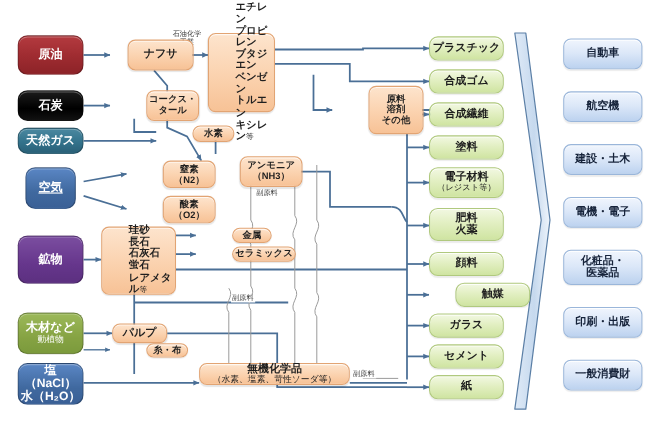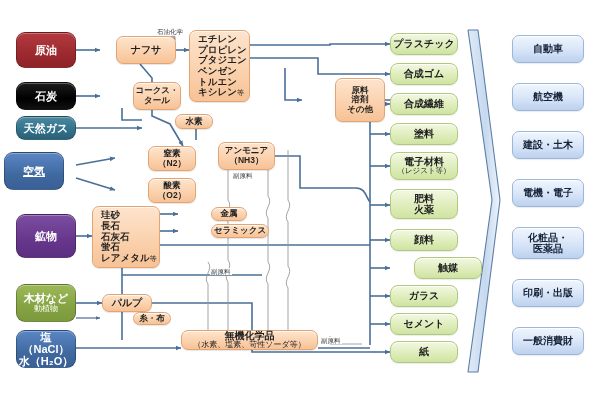--- a/index.html
+++ b/index.html
@@ -35,21 +35,21 @@
   .src-salt{background:linear-gradient(180deg,#5a86c4 0%,#40699f 60%,#3a6096 100%);}
 
   
   .mid{
     background:linear-gradient(180deg,#fde4cd 0%,#fbd3b0 52%,#f7c296 100%);
     border:1px solid #e2a473;color:#1f1f1f;font-weight:bold;font-size:10px;
     box-shadow:0 1px 1px rgba(0,0,0,.10), inset 0 1px 0 rgba(255,255,255,.7);
   }
   .mid .sub{font-weight:normal;font-size:8px;}
   .mid.small{font-size:8.5px;margin-left:33px;}
-  .mid.listbox{font-weight:bold;font-size:9.5px;align-items:flex-start;padding-left:8px;text-align:left;}
+  .mid.listbox{font-weight:bold;font-size:9.5px;align-items:flex-start;padding-left:24px;text-align:left;}
   .mid.listbox .li{display:block;}
   .mid.listbox .li .tail{font-weight:normal;font-size:7px;}
 
   
   .prod{
     background:linear-gradient(180deg,#f2f8e2 0%,#e2efc2 45%,#cfe4a1 100%);
     border:1px solid #b0c97e;color:#1d1d1d;font-weight:bold;font-size:10px;
     border-radius:8px;
     box-shadow:0 1px 1px rgba(0,0,0,.08), inset 0 1px 0 rgba(255,255,255,.8);
   }
@@ -199,21 +199,21 @@
   </div>
 
   <div class="node src src-coal" style="left:16px;top:82px;width:60px;height:28px;">
     <span>石炭</span>
   </div>
 
   <div class="node src src-gas" style="left:16px;top:116px;width:60px;height:24px;">
     <span>天然ガス</span>
   </div>
 
-  <div class="node src src-air" style="left:4px;top:152px;width:60px;height:38px;text-decoration:underline;">
+  <div class="node src src-air" style="left:23px;top:152px;width:46px;height:38px;text-decoration:underline;">
     <span>空気</span>
   </div>
 
   <div class="node src src-min" style="left:16px;top:214px;width:60px;height:44px;">
     <span>鉱物</span>
   </div>
 
   <div class="node src src-wood" style="left:16px;top:284px;width:60px;height:38px;">
     <span>木材など</span>
     <span class="sub">動植物</span>

